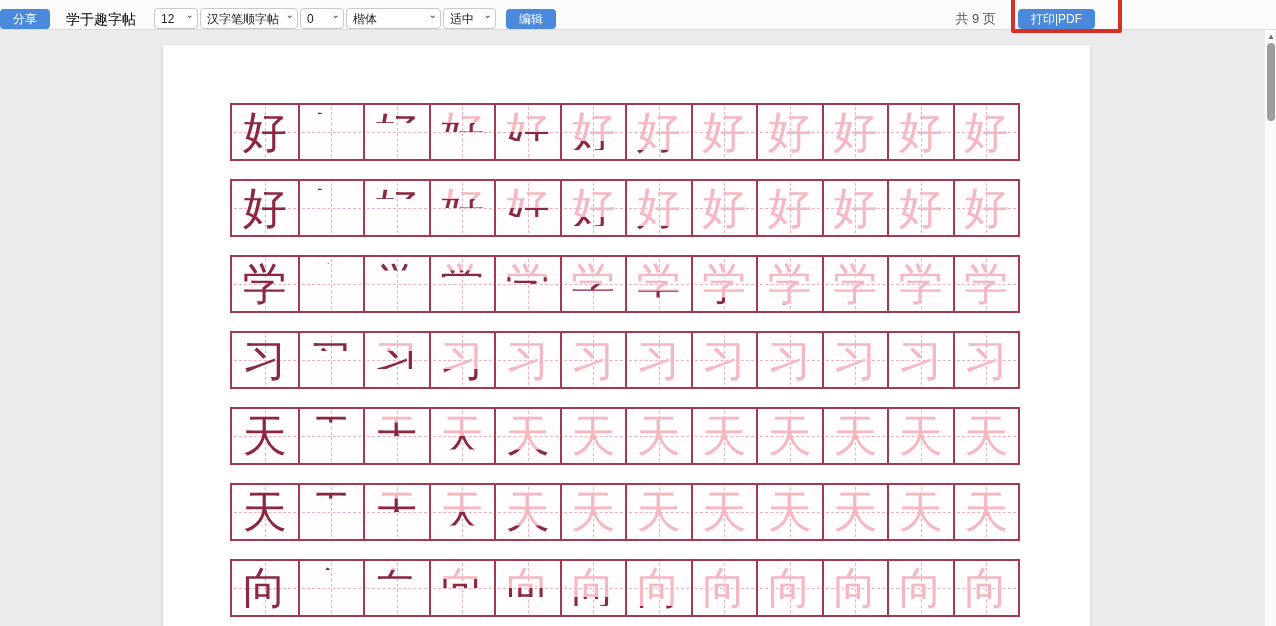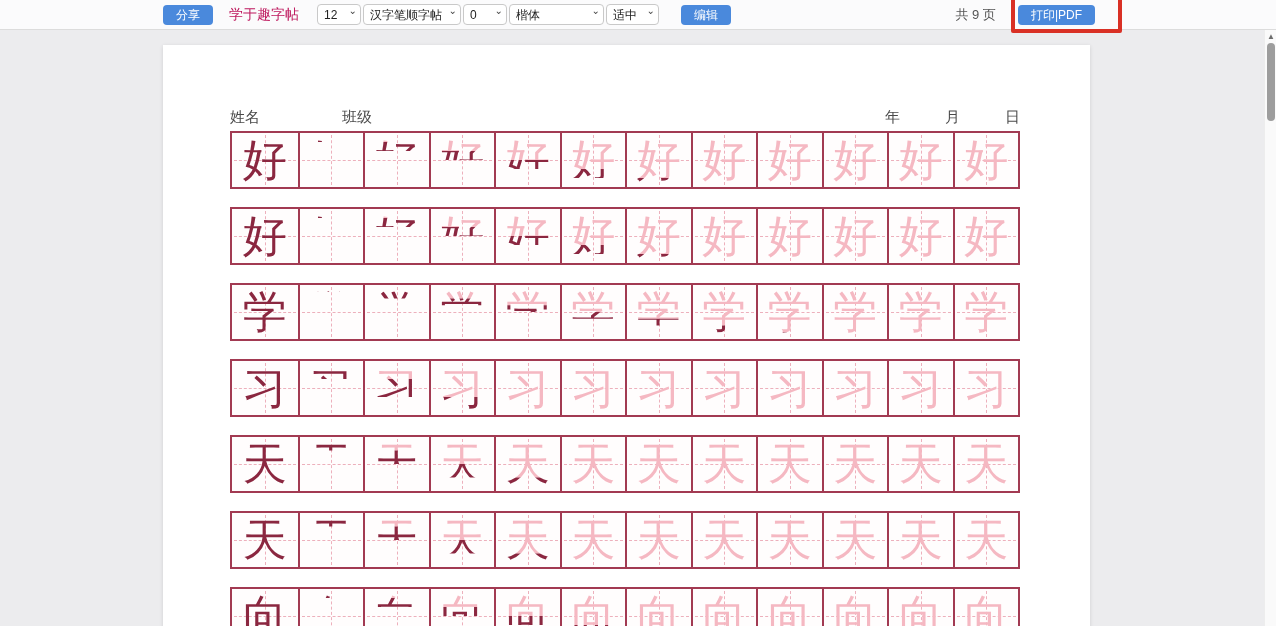--- a/index.html
+++ b/index.html
@@ -2,46 +2,46 @@
 <html style="--accent: #4a89dc; --grid: #a23a52; --ink: #8b2740; --trace: #f5b8c2; --guide: #edb0bc; --highlight: #d93025;"><head>
 <meta charset="utf-8">
 <style>
   * { margin:0; padding:0; box-sizing:border-box; }
   html,body { width:1276px; height:626px; overflow:hidden;
     font-family:"Liberation Sans", sans-serif; background:#ececee; }
 
   
   .toolbar {
     position:relative; height:30px; background:#fbfbfc;
-    border-bottom:1px solid #dcdcdc; display:flex; align-items:center;
-    padding-left:163px; z-index:10;
+    border-bottom:1px solid #dcdcdc; display:flex; align-items:flex-end;
+    z-index:10;
   }
   .btn {
     background:var(--accent,#4a89dc); color:#fff; border:none; border-radius:4px;
     font-size:12px; padding:4px 13px; line-height:1; cursor:pointer;
     font-family:"Liberation Sans", sans-serif;
   }
-  .brand { font-size:14px; color:#be185d; margin:0 18px 0 16px; white-space:nowrap; }
+  .brand { font-size:14px; color:#000000; margin:0 18px 0 16px; white-space:nowrap; }
   .sel { position:relative; display:inline-block; margin-right:2px; }
   .sel select {
     -webkit-appearance:none; appearance:none; background:#fff;
     border:1px solid #c9c9c9; border-radius:4px; font-size:12px; color:#222;
     padding:2px 16px 2px 6px; height:21px;
     font-family:"Liberation Sans", sans-serif;
   }
   .sel .caret {
     position:absolute; right:4px; top:1px; font-size:10px; color:#444;
     pointer-events:none;
   }
   .sel-per  select { width:44px; }
   .sel-type select { width:98px; }
   .sel-zero select { width:44px; }
   .sel-font select { width:95px; }
   .sel-size select { width:53px; }
-  .edit-btn { margin-left:20px; }
+  .edit-btn { margin-left:8px; }
   .right-group { margin-left:auto; margin-right:181px; display:flex; align-items:center; }
   .page-count { font-size:13px; color:#555; margin-right:22px; white-space:nowrap; }
   .highlight-box {
     position:absolute; left:1011px; top:-6px; width:111px; height:39px;
     border:4px solid var(--highlight,#d93025); border-radius:2px;
     pointer-events:none; z-index:50;
   }
 
   
   .workspace { position:relative; height:596px; }
@@ -145,27 +145,20 @@
     <span class="page-count">共 9 页</span>
     <button class="btn">打印|PDF</button>
   </span>
 
   <div class="highlight-box"></div>
 </div>
 
 <div class="workspace">
   <div class="page">
     <div class="sheet">
-      <div class="sheet-header">
-        <span>姓名</span>
-        <span class="lbl-class">班级</span>
-        <span class="lbl-year">年</span>
-        <span class="lbl-month">月</span>
-        <span class="lbl-day">日</span>
-      </div>
       <div id="practice-grid">
           <div class="g-row">
             <div class="cell">
               <span class="glyph ink">好</span>
             </div>
             <div class="cell">
               <span class="glyph base" style="clip-path: inset(0px 0px 100%);">好</span>
               <span class="glyph ink" style="clip-path: inset(0% 0px 83.3333%);">好</span>
             </div>
             <div class="cell">

